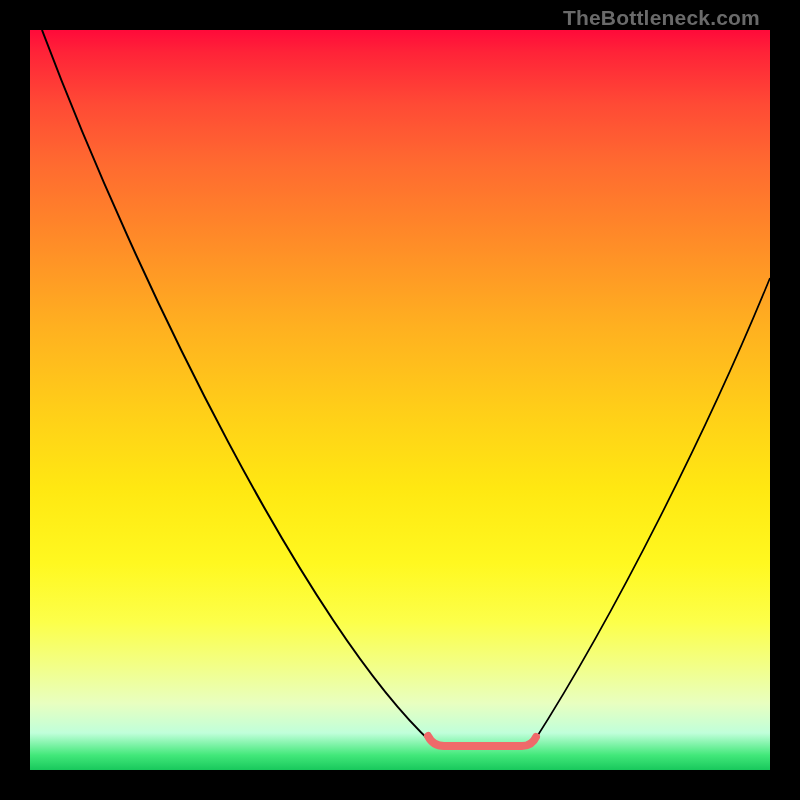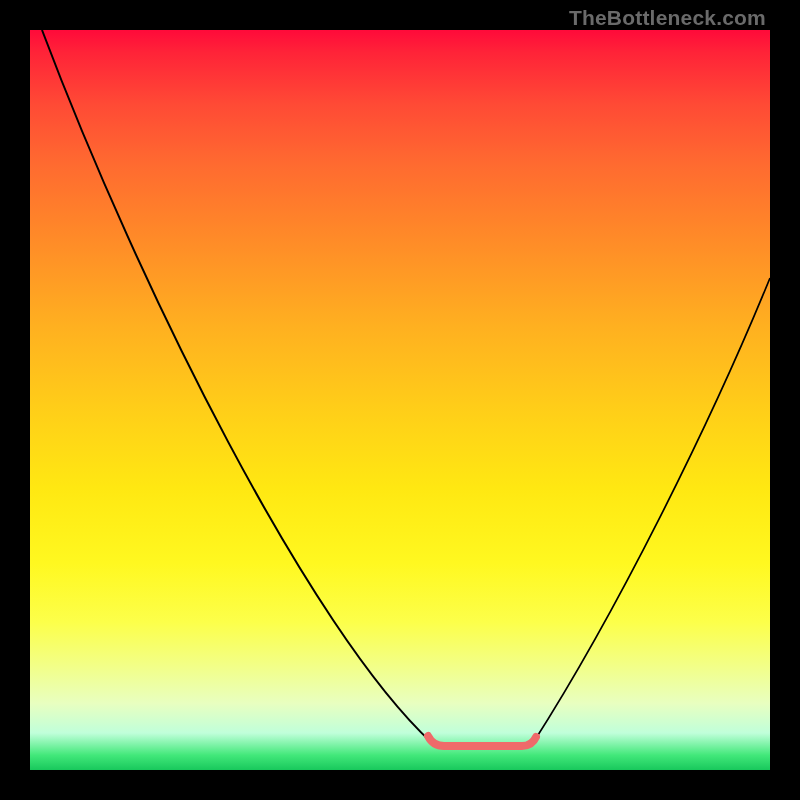--- a/index.html
+++ b/index.html
@@ -35,21 +35,21 @@
       #fcff4a 80%,
       #f2ff88 86%,
       #e8ffc0 91%,
       #c0ffda 95%,
       #42e87a 98%,
       #18c85c 100%);
   }
   .watermark {
     position: absolute;
     top: 6px;
-    right: 34px;
+    right: 40px;
     font-family: Arial, Helvetica, sans-serif;
     font-size: 21px;
     font-weight: bold;
     color: #6a6a6a;
     letter-spacing: 0.2px;
     user-select: none;
   }
   svg.curves {
     position: absolute;
     left: 30px;

